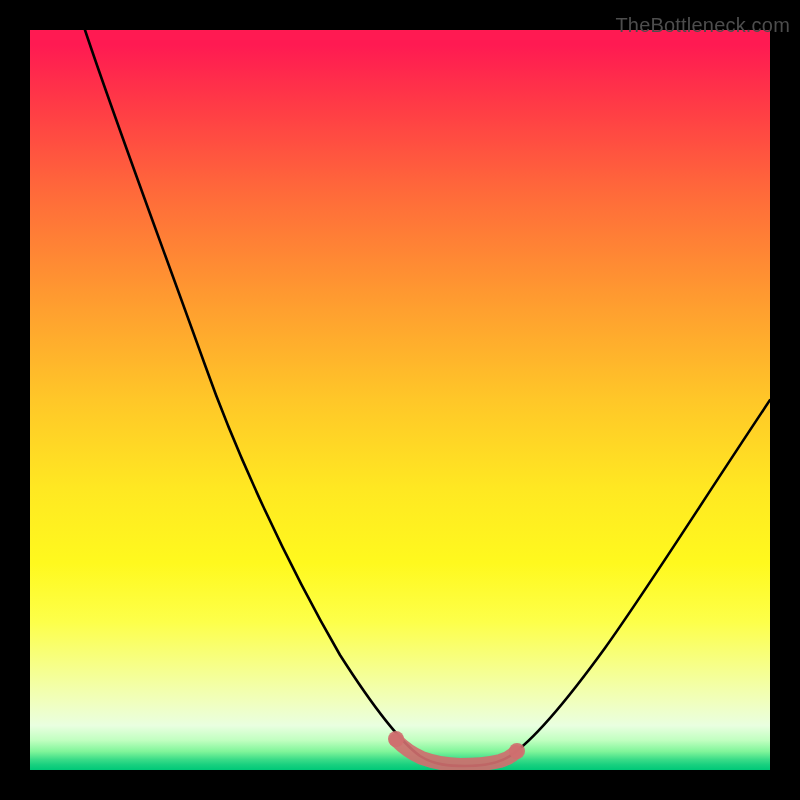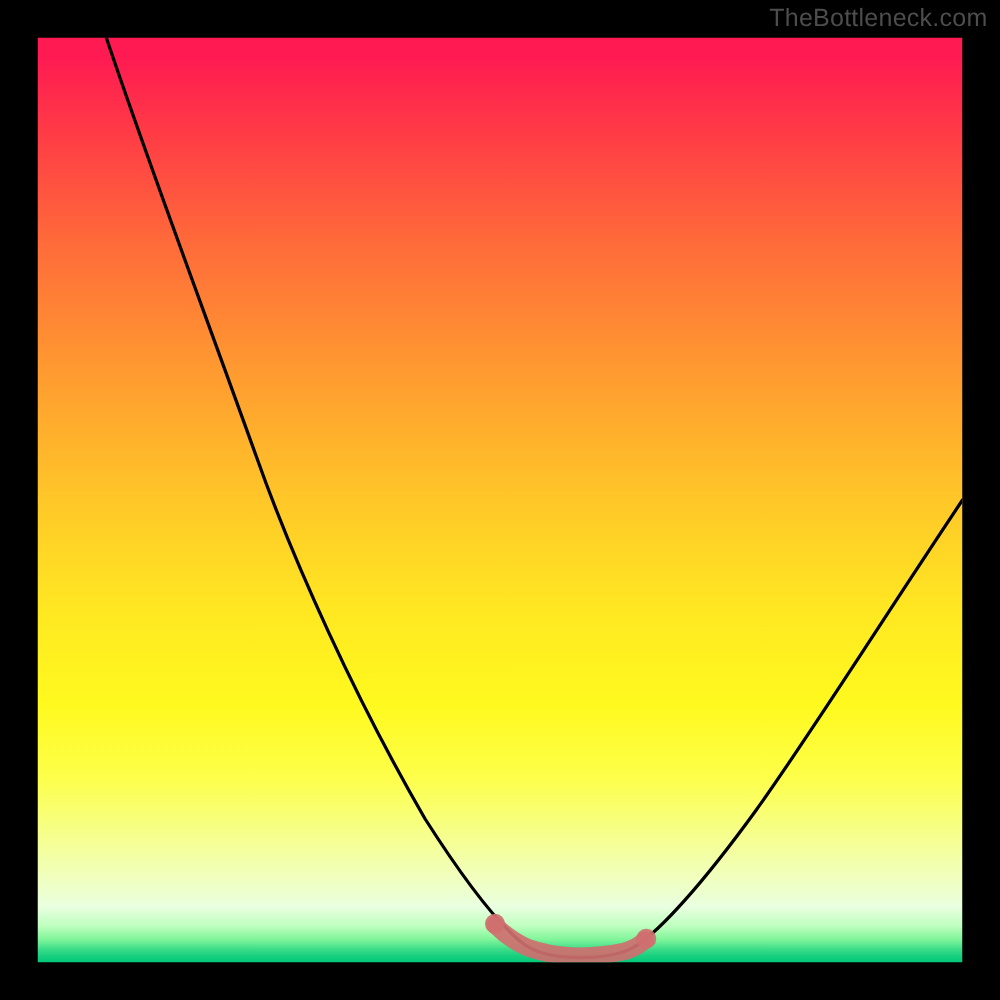--- a/index.html
+++ b/index.html
@@ -52,21 +52,21 @@
     );
   }
   svg.curve {
     position: absolute;
     inset: 0;
     width: 740px;
     height: 740px;
   }
   .watermark {
     position: absolute;
-    top: 4px;
+    top: 14px;
     right: 10px;
     color: #4d4d4d;
     font-size: 20px;
     letter-spacing: 0.2px;
     font-weight: 400;
   }
 </style>
 </head>
 <body>
 

